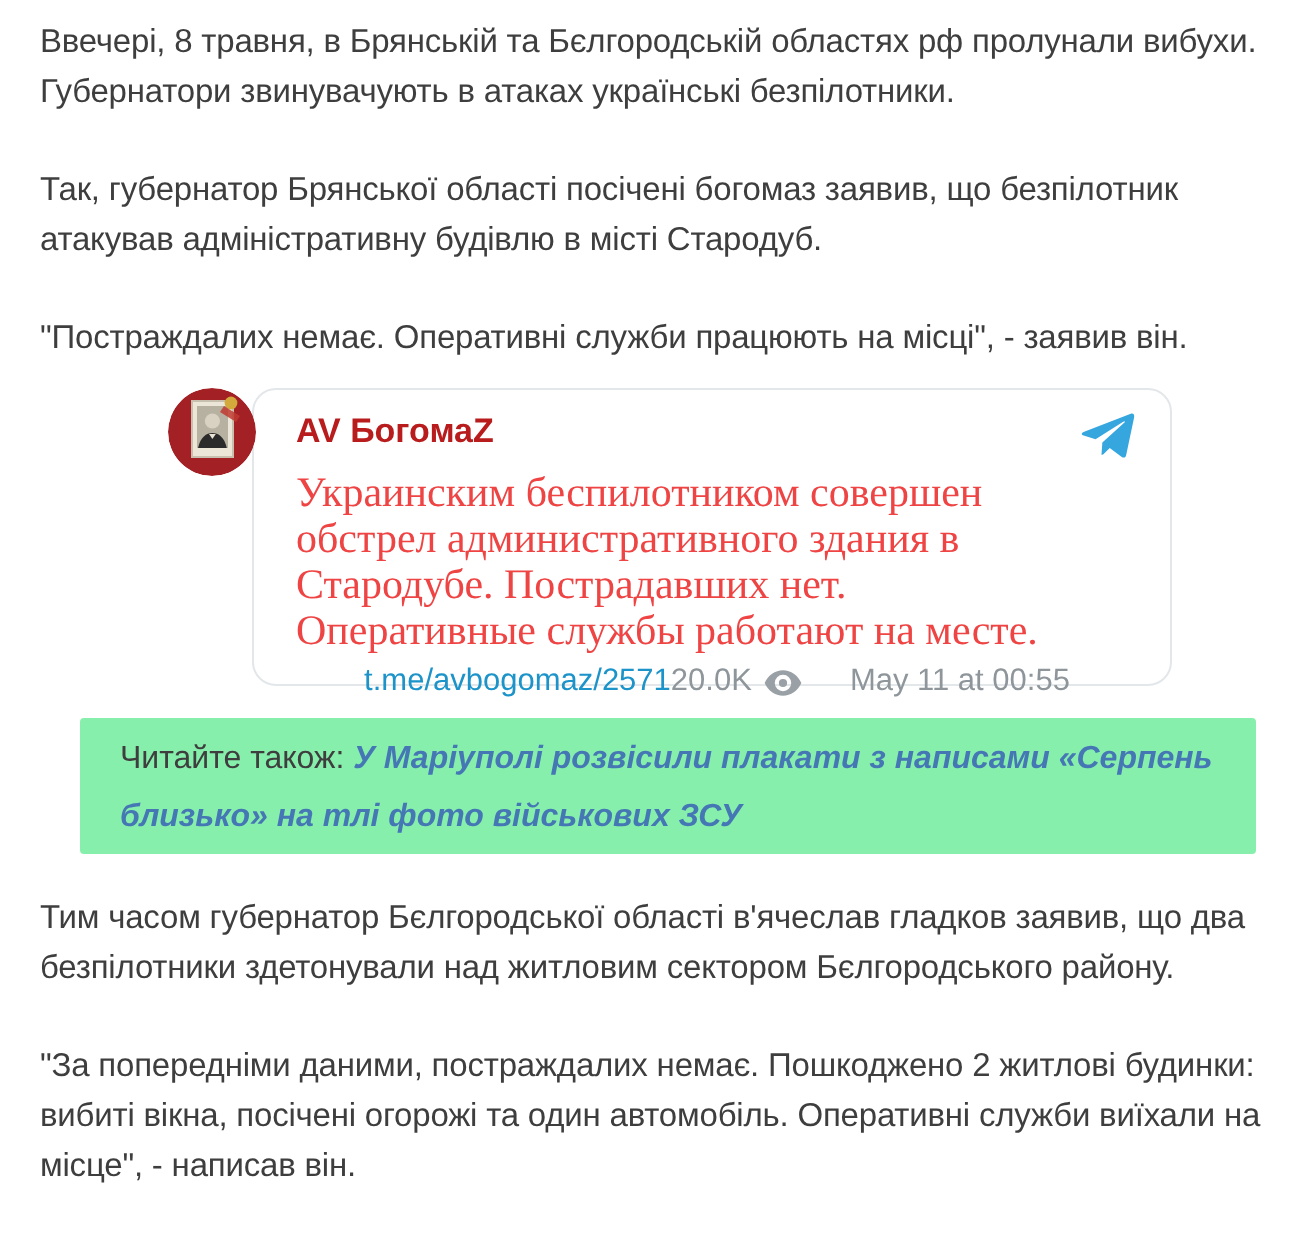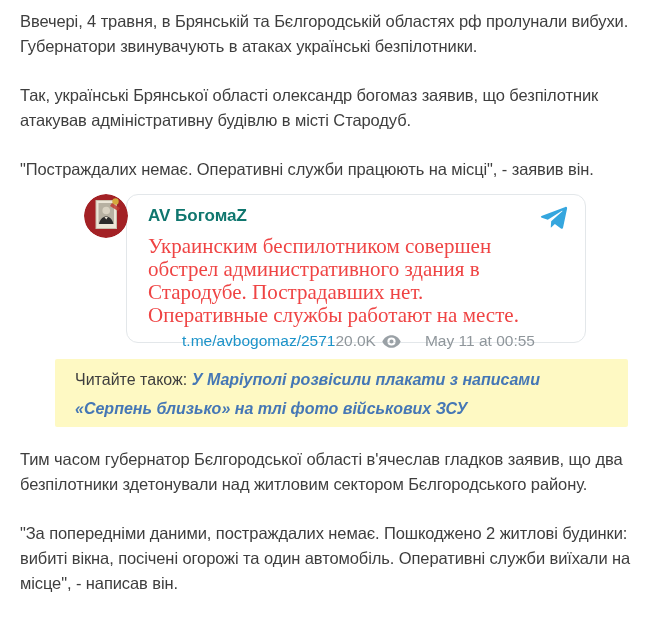--- a/index.html
+++ b/index.html
@@ -18,49 +18,49 @@
   .tg-avatar{
     position:absolute;left:0;top:0;width:44px;height:44px;border-radius:50%;
     overflow:hidden;z-index:2;cursor:pointer;
   }
   .tg-card{
     margin-left:42px;box-sizing:border-box;height:149px;
     border:1px solid #e3e7ea;border-radius:12px;background:#fff;
     padding:10px 16px 8px 21px;position:relative;
   }
   .tg-header{display:flex;align-items:flex-start;justify-content:space-between;}
-  .tg-name{font-size:17px;font-weight:700;color:#0f766e;line-height:21px;cursor:pointer;}
+  .tg-name{font-size:17px;font-weight:700;color:#b91c1c;line-height:21px;cursor:pointer;}
   .tg-plane{width:30px;height:30px;margin:-2px 0 0 0;cursor:pointer;}
   .tg-text{
     margin-top:2px;width:392px;font-size:21px;line-height:23px;color:#ef4444;font-family:Liberation Serif, serif;
   }
   .tg-footer{
     display:flex;justify-content:center;align-items:center;margin-top:4px;
     font-size:15.5px;line-height:20px;
   }
   .tg-link{color:#1c93c9;text-decoration:none;cursor:pointer;}
   .tg-meta{display:flex;align-items:center;gap:24px;color:#8f969b;}
   .tg-views{display:flex;align-items:center;gap:6px;}
 
   
   .read-also{
-    margin:0 18px 20px 35px;background:#fef9c3;border-radius:2px;
+    margin:0 18px 20px 20px;background:#86efac;border-radius:2px;
     padding:6px 20px 4px 20px;font-size:16px;line-height:29px;color:#3e3e3e;
   }
   .read-also-link{
     color:#4577b5;font-weight:700;font-style:italic;text-decoration:none;cursor:pointer;
   }
 </style>
 </head>
 <body>
 
 <div class="article">
 
-  <p class="para">Ввечері, 4 травня, в Брянській та Бєлгородській областях рф пролунали вибухи. Губернатори звинувачують в атаках українські безпілотники.</p>
-  <p class="para">Так, українські Брянської області олександр богомаз заявив, що безпілотник атакував адміністративну будівлю в місті Стародуб.</p>
+  <p class="para">Ввечері, 8 травня, в Брянській та Бєлгородській областях рф пролунали вибухи. Губернатори звинувачують в атаках українські безпілотники.</p>
+  <p class="para">Так, губернатор Брянської області посічені богомаз заявив, що безпілотник атакував адміністративну будівлю в місті Стародуб.</p>
   <p class="para tight">"Постраждалих немає. Оперативні служби працюють на місці", - заявив він.</p>
 
   <div class="tg-wrap">
     <div class="tg-avatar">
       <svg width="44" height="44" viewBox="0 0 44 44">
         <circle cx="22" cy="22" r="22" fill="#a32125"></circle>
         <circle cx="22" cy="22" r="22" fill="none"></circle>
         <rect x="12" y="6.5" width="20.5" height="28" fill="#ece6d8" stroke="#c9bfae" stroke-width="1"></rect>
         <rect x="14.5" y="9" width="15.5" height="21" fill="#b7b1a2"></rect>
         <circle cx="22.2" cy="16.5" r="3.8" fill="#d9d2c2"></circle>

